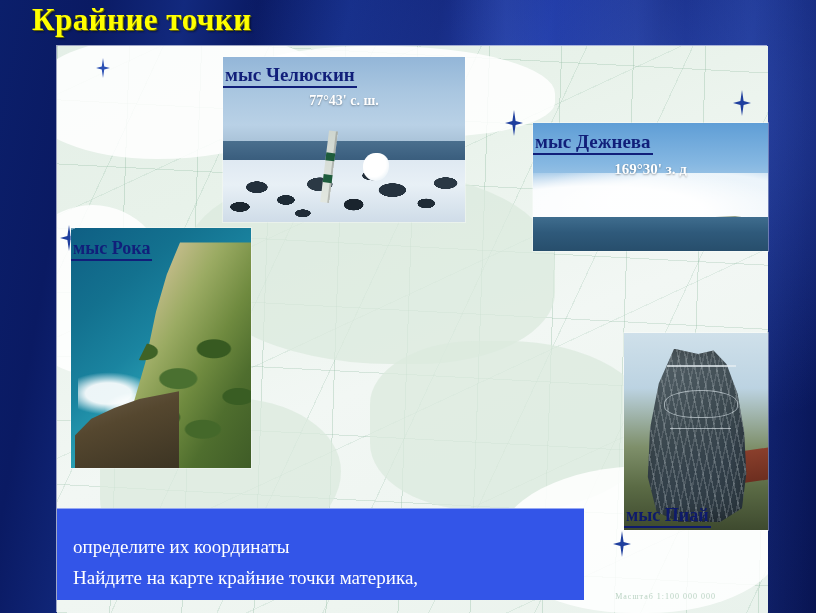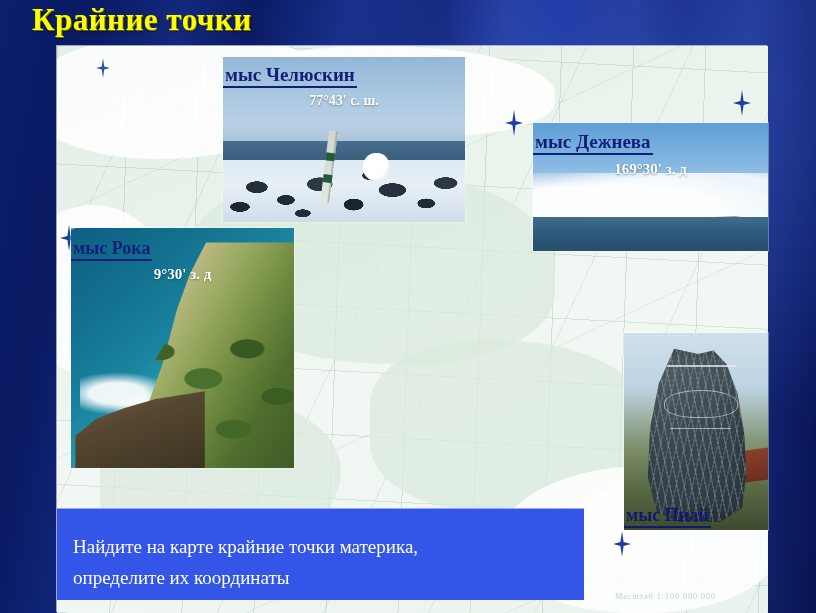--- a/index.html
+++ b/index.html
@@ -215,21 +215,21 @@
       linear-gradient(180deg, rgba(255,255,255,0.22) 0%, rgba(0,0,0,0.18) 100%);
   }
   #card-dezhnev .sea {
     position: absolute; left:0; right:0; bottom: 0; height: 34px;
     background: linear-gradient(180deg, #3f6d8e 0%, #2f5a7b 45%, #274e6c 100%);
   }
   #card-dezhnev .cap   { top: 8px;  font-size: 19px; }
   #card-dezhnev .coord { top: 38px; font-size: 15px; }
 
   
-  #card-roca { left: 71px; top: 228px; width: 180px; height: 240px; padding-left: 43px; }
+  #card-roca { left: 71px; top: 228px; width: 180px; height: 240px; }
   #card-roca .sea {
     position: absolute; inset: 0;
     background: linear-gradient(140deg, #0f5f84 0%, #13718f 25%, #1a84a0 45%, #2aa0b4 62%, #56c3cd 78%, #1d7795 100%);
   }
   #card-roca .swell {
     position: absolute; inset: 0;
     background-image:
       linear-gradient(155deg, rgba(255,255,255,0.30) 0 2px, rgba(0,0,0,0) 2px 26px),
       linear-gradient(172deg, rgba(255,255,255,0.16) 0 1px, rgba(0,0,0,0) 1px 17px);
   }
@@ -390,32 +390,31 @@
   </div>
 
   <div id="card-roca" class="card">
     <div class="sea"></div>
     <div class="swell"></div>
     <div class="surf"></div>
     <div class="cliff"></div>
     <div class="scrub"></div>
     <div class="rock"></div>
     <div class="cap"><span>мыс Рока</span></div>
-    <div class="coord">9°30' з. д</div>
   </div>
 
   <div id="card-piay" class="card">
     <div class="bg"></div>
     <div class="roof"></div>
     <div class="stone"></div>
     <div class="fern"></div>
     <div class="inscr"></div>
     <div class="carve"></div>
     <div class="plaque"></div>
     <div class="cap"><span>мыс Пиай</span></div>
   </div>
 
   <div id="question">
+    <span class="qline">определите их координаты</span>
     <span class="qline">Найдите на карте крайние точки материка,</span>
-    <span class="qline">определите их координаты</span>
   </div>
 
 </div>
 
 </body></html>

